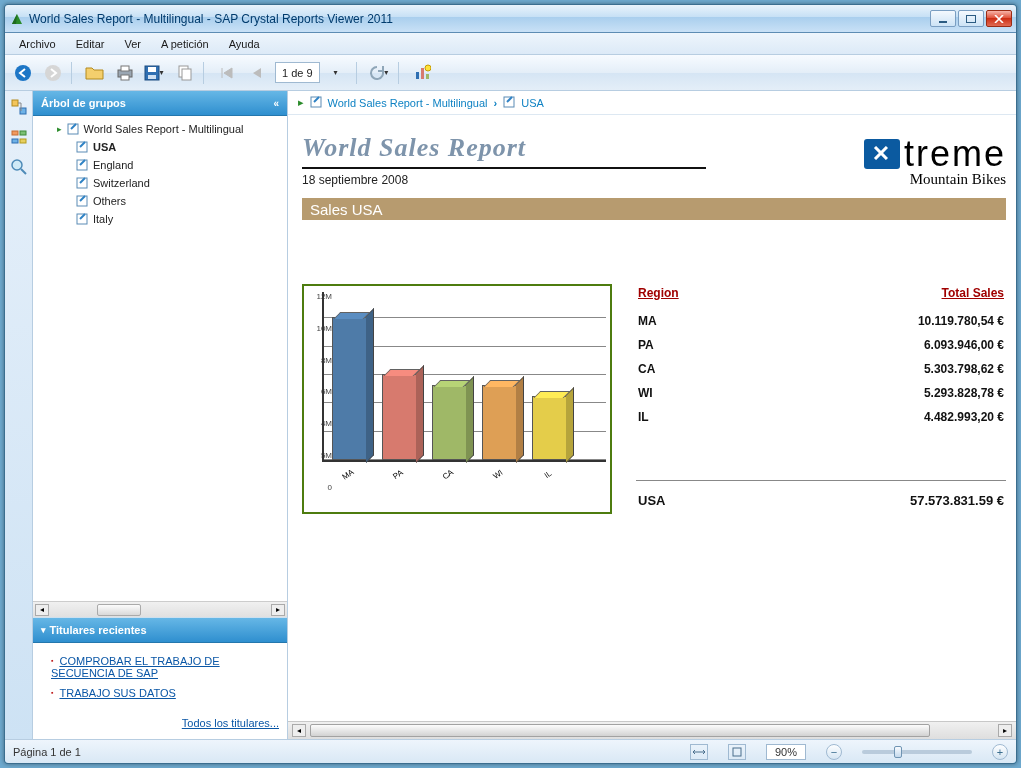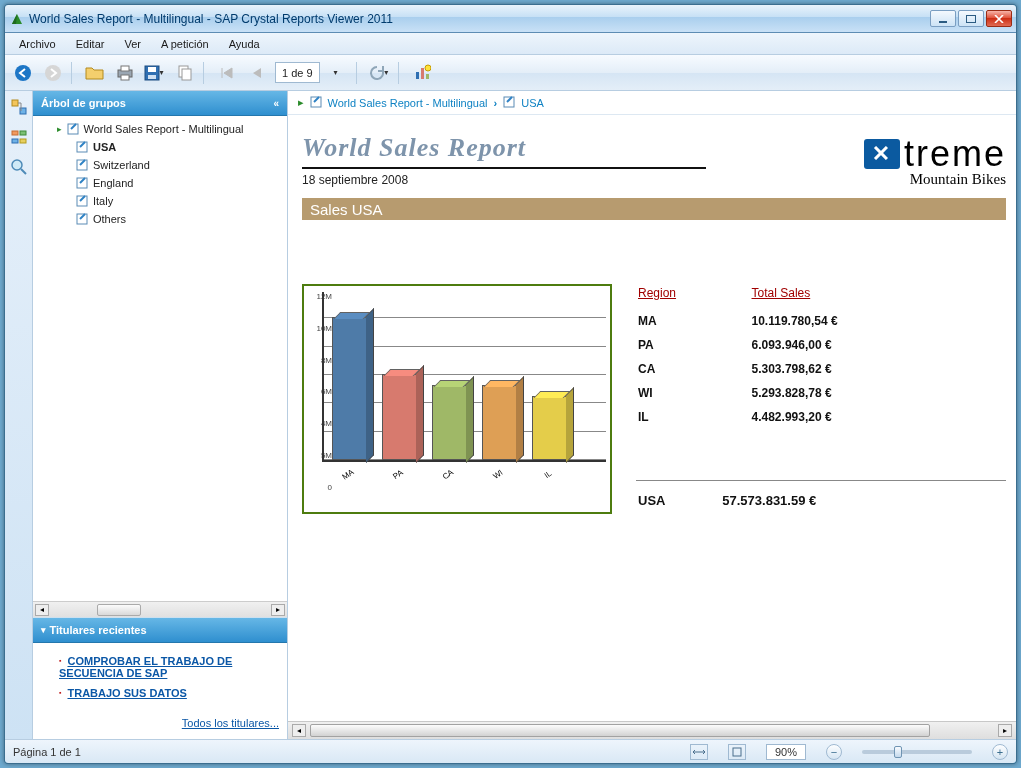--- a/index.html
+++ b/index.html
@@ -43,21 +43,21 @@
 .tn.l2{padding-left:36px;}
 .tn .ric{width:14px;height:14px;display:flex;align-items:center;justify-content:center;}
 .tn.sel{font-weight:bold;}
 .hscroll{height:16px;background:linear-gradient(#f0f0f0,#e0e0e0);border-top:1px solid #ccc;display:flex;align-items:center;padding:0 2px;}
 .hscroll .thumb{width:44px;height:12px;background:linear-gradient(#fcfcfc,#d9d9d9);border:1px solid #aaa;border-radius:2px;margin-left:48px;}
 .hscroll .arr{width:14px;height:12px;border:1px solid #aaa;background:#eee;display:flex;align-items:center;justify-content:center;font-size:8px;}
 
 .headlines{border-top:1px solid #cde0ef;}
 .hlbody{padding:8px 8px 6px 10px;font-size:11px;}
 .hlbody a{color:#0b57a6;text-decoration:underline;cursor:default;}
-.hlbody li{margin:4px 0 8px 16px;list-style:none;font-weight:bold;}
+.hlbody li{margin:4px 0 8px 8px;list-style:none;}
 .hlbody li::before{content:"\25AA";color:#c02020;font-size:7px;margin-right:6px;position:relative;top:-2px;}
 .hlfoot{text-align:right;padding:4px 8px 10px;}
 
 .content{flex:1;display:flex;flex-direction:column;background:#fff;overflow:hidden;}
 .breadcrumb{height:24px;border-bottom:1px solid #dde8f2;display:flex;align-items:center;padding:0 10px;gap:6px;font-size:11px;}
 .breadcrumb .lk{color:#0f82c3;cursor:default;}
 .breadcrumb .gt{color:#0f82c3;font-weight:bold;}
 .report{flex:1;overflow:auto;background:#fff;}
 .rinner{padding:18px 10px 10px 14px;}
 .rtitle{font-family:Georgia,'Times New Roman',serif;font-style:italic;font-weight:bold;font-size:26px;color:#7e94ab;letter-spacing:1px;margin-bottom:4px;}
@@ -67,22 +67,22 @@
 .rdate{font-size:12px;color:#222;}
 .logo{width:300px;display:flex;flex-direction:column;align-items:flex-end;}
 .logo .brand{font-family:'Trebuchet MS',Arial;font-size:36px;letter-spacing:2px;display:flex;align-items:center;gap:4px;font-weight:400;}
 .logo .xsq{width:36px;height:30px;background:#0b5aa0;color:#fff;display:flex;align-items:center;justify-content:center;font-weight:bold;border-radius:3px;font-size:22px;}
 .logo .sub{font-family:'Comic Sans MS',cursive;font-size:15px;margin-top:-4px;}
 .sectbar{margin-top:10px;height:22px;background:#b79b6f;color:#fff;font-size:15px;padding-left:8px;display:flex;align-items:center;}
 
 .reportbody{display:flex;gap:24px;margin-top:64px;}
 .tablecol{flex:1;}
 .tbl{width:100%;font-size:12px;}
-.tbl th{color:#a00000;text-decoration:underline;font-weight:normal;text-align:left;padding-bottom:8px;}
-.tbl th.r,.tbl td.r{}
+.tbl th{color:#a00000;text-decoration:underline;font-weight:bold;text-align:left;padding-bottom:8px;}
+.tbl th.r,.tbl td.r{text-align:right;}
 .tbl td{padding:4px 0;font-weight:bold;color:#111;}
 .totalsep{border-top:1px solid #888;margin-top:50px;padding-top:6px;}
 .totrow td{font-size:13px;font-weight:bold;}
 
 .chartbox{width:310px;border:2px solid #4d7c0f;padding:6px 4px 2px 18px;position:relative;background:#fff;}
 .yaxis{position:absolute;left:4px;top:6px;bottom:20px;width:24px;display:flex;flex-direction:column;justify-content:space-between;font-size:8px;text-align:right;color:#444;}
 .bars{position:relative;height:170px;border-left:2px solid #333;border-bottom:2px solid #333;background-image:repeating-linear-gradient(to top,#888 0,#888 1px,transparent 1px,transparent 28.3px);display:flex;align-items:flex-end;gap:14px;padding:0 8px;}
 .bar{width:36px;border:1px solid #555;position:relative;}
 .bar::after{content:"";position:absolute;left:4px;right:0;top:-6px;height:6px;background:inherit;filter:brightness(1.15);transform:skewX(-45deg);border:1px solid #555;border-bottom:none;}
 .bar::before{content:"";position:absolute;right:-7px;width:7px;top:-6px;bottom:0;background:inherit;filter:brightness(0.8);transform:skewY(-45deg);border:1px solid #555;border-left:none;}
@@ -269,48 +269,48 @@
               </span>
               <span>USA</span>
             </div>
             <div class="tn l2">
               <span class="ric">
                 <svg width="12" height="12">
                   <rect x="1" y="1" width="10" height="10" fill="#fff" stroke="#5a8bb5"></rect>
                   <path d="M4 6l5-5" stroke="#2f82c5" stroke-width="2"></path>
                 </svg>
               </span>
-              <span>Switzerland</span>
+              <span>England</span>
             </div>
             <div class="tn l2">
               <span class="ric">
                 <svg width="12" height="12">
                   <rect x="1" y="1" width="10" height="10" fill="#fff" stroke="#5a8bb5"></rect>
                   <path d="M4 6l5-5" stroke="#2f82c5" stroke-width="2"></path>
                 </svg>
               </span>
-              <span>England</span>
+              <span>Switzerland</span>
+            </div>
+            <div class="tn l2">
+              <span class="ric">
+                <svg width="12" height="12">
+                  <rect x="1" y="1" width="10" height="10" fill="#fff" stroke="#5a8bb5"></rect>
+                  <path d="M4 6l5-5" stroke="#2f82c5" stroke-width="2"></path>
+                </svg>
+              </span>
+              <span>Others</span>
             </div>
             <div class="tn l2">
               <span class="ric">
                 <svg width="12" height="12">
                   <rect x="1" y="1" width="10" height="10" fill="#fff" stroke="#5a8bb5"></rect>
                   <path d="M4 6l5-5" stroke="#2f82c5" stroke-width="2"></path>
                 </svg>
               </span>
               <span>Italy</span>
-            </div>
-            <div class="tn l2">
-              <span class="ric">
-                <svg width="12" height="12">
-                  <rect x="1" y="1" width="10" height="10" fill="#fff" stroke="#5a8bb5"></rect>
-                  <path d="M4 6l5-5" stroke="#2f82c5" stroke-width="2"></path>
-                </svg>
-              </span>
-              <span>Others</span>
             </div>
           </div>
       </div>
       <div class="hscroll">
         <div class="arr">◂</div>
         <div class="thumb"></div>
         <div style="flex:1"></div>
         <div class="arr">▸</div>
       </div>
 

